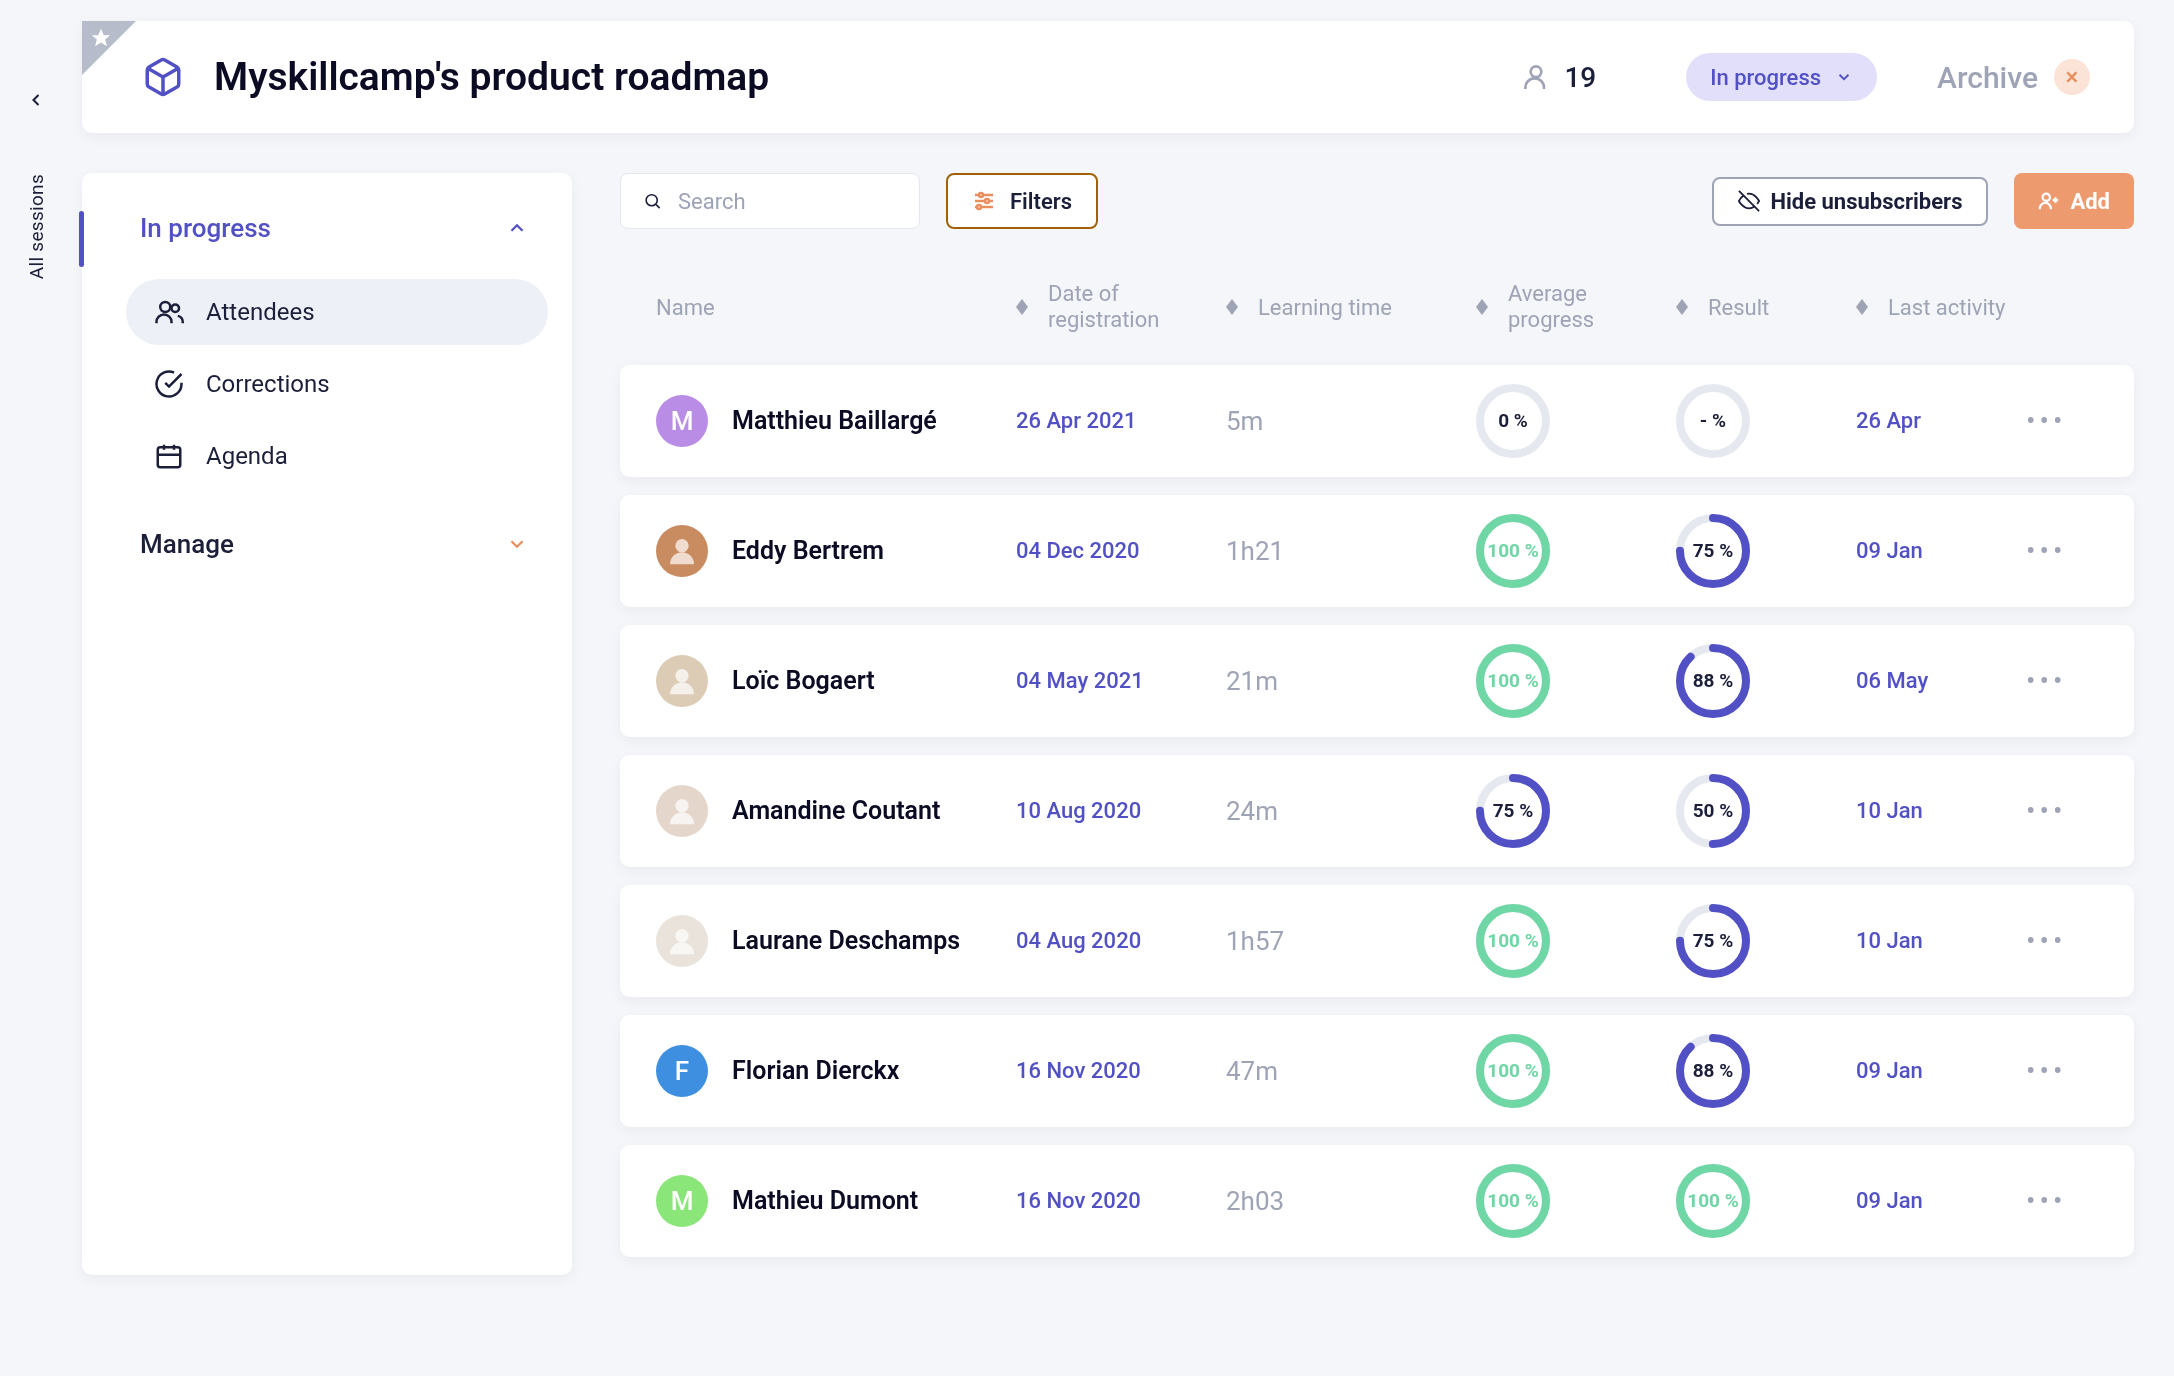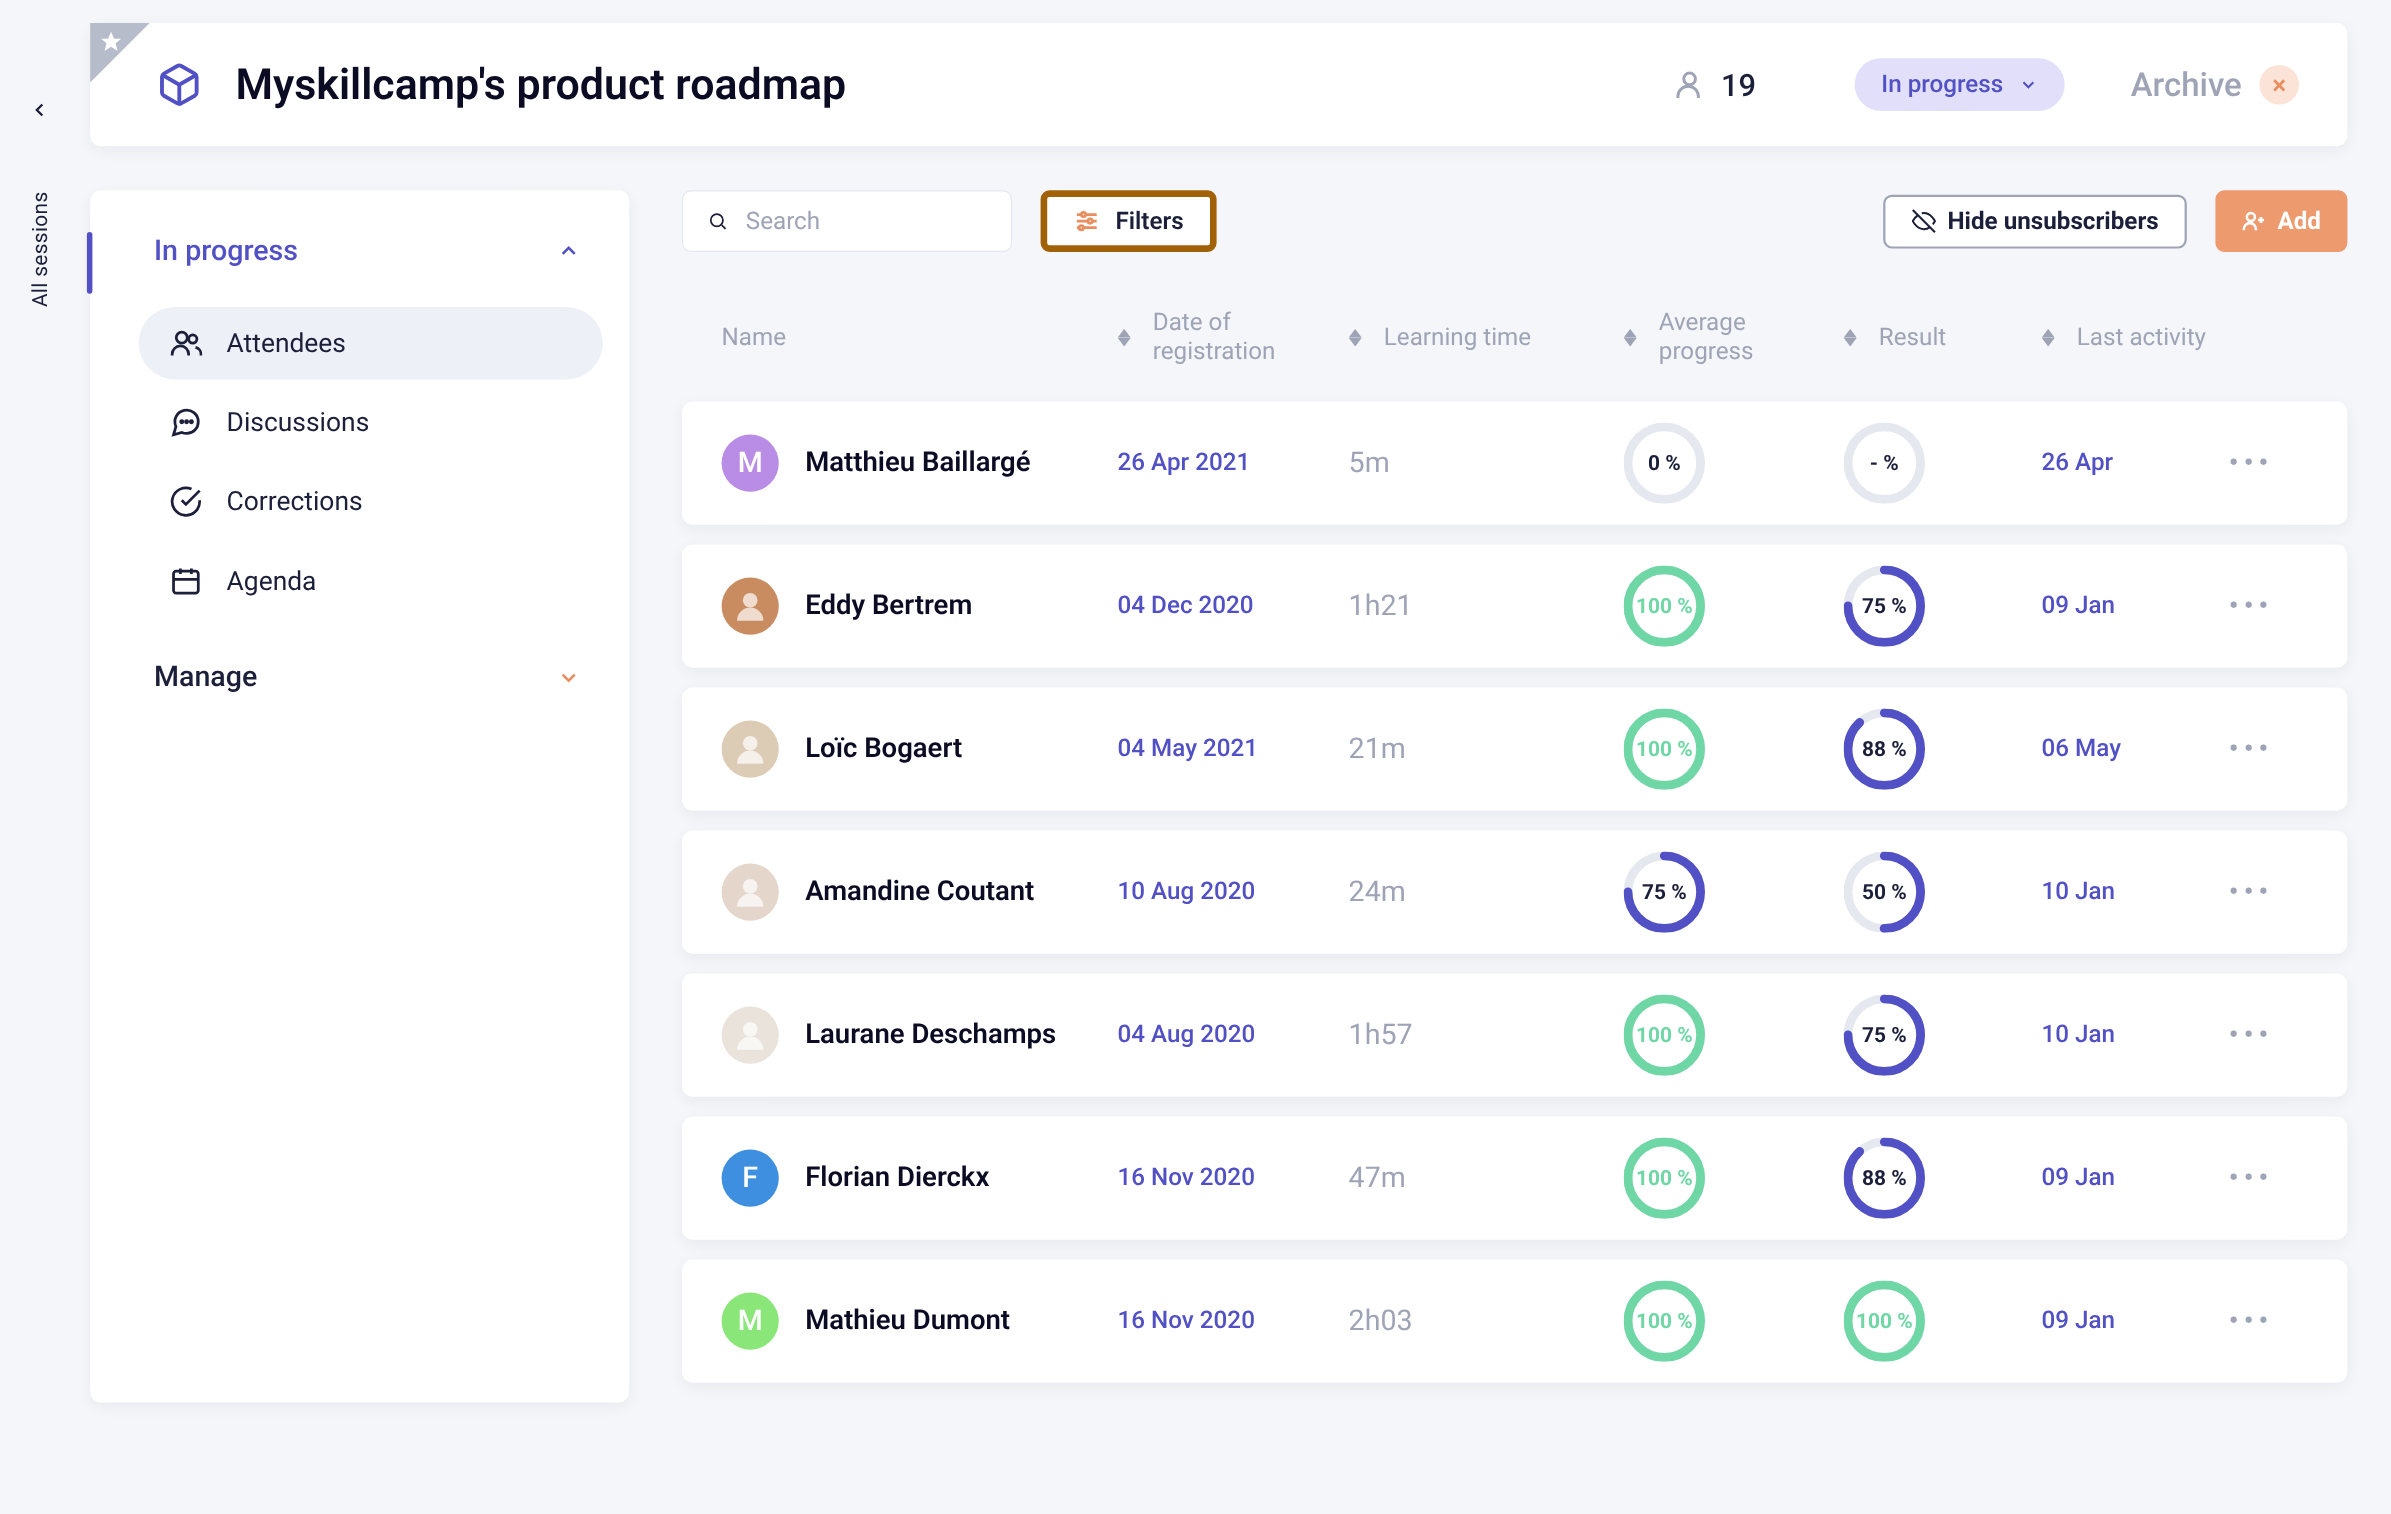--- a/index.html
+++ b/index.html
@@ -32,21 +32,21 @@
   .side-item.active{background:#EEF0F7;color:#1C1F39}
   .side-item svg{color:#1C1F39}
   .side-section.manage{color:#1C1F39}
   .side-section.manage .chev{color:#E88E5E}
   .main{flex:1;min-width:0}
   
   .toolbar{display:flex;align-items:center;gap:26px;margin-bottom:12px}
   .search{display:flex;align-items:center;gap:16px;background:#fff;border:1px solid #E5E7EF;border-radius:8px;height:56px;padding:0 22px;width:300px}
   .search input{border:none;outline:none;font-size:22px;color:#1C1F39;width:100%}
   .search input::placeholder{color:#9EA3B5}
-  .filters-btn{display:flex;align-items:center;gap:14px;background:#fff;border:6px solid #a16207;border-radius:8px;height:56px;padding:0 24px;font-size:22px;font-weight:600;color:#1C1F39;cursor:pointer}
+  .filters-btn{display:flex;align-items:center;gap:14px;background:#fff;border:2px solid #a16207;border-radius:8px;height:56px;padding:0 24px;font-size:22px;font-weight:600;color:#1C1F39;cursor:pointer}
   .filters-btn svg{color:#E98E5E}
   .toolbar .spacer{flex:1}
   .hide-btn{display:flex;align-items:center;gap:10px;background:#fff;border:2px solid #9EA3B5;border-radius:8px;height:49px;padding:0 24px;font-size:22px;font-weight:700;color:#1C1F39;cursor:pointer}
   .add-btn{display:flex;align-items:center;gap:10px;background:#EE9A6F;color:#fff;border-radius:8px;height:56px;padding:0 24px;font-size:22px;font-weight:700;cursor:pointer}
   
   .thead{display:flex;align-items:center;padding:40px 36px 30px 36px;color:#9EA3B5;font-size:22px;border-bottom:1px solid transparent}
   .col-name{width:360px}
   .col-date{width:210px}
   .col-time{width:250px}
   .col-prog{width:200px;text-align:left}
@@ -130,29 +130,20 @@
             <svg width="30" height="30" viewBox="0 0 24 24" fill="none" stroke="currentColor" stroke-width="2">
                 <circle cx="9" cy="8" r="4"></circle>
                 <path d="M2 21v-1a6 6 0 0 1 12 0v1"></path>
                 <circle cx="17" cy="9" r="3"></circle>
                 <path d="M23 21v-1a5 5 0 0 0-4-4.9"></path>
               </svg>
             <span>Attendees</span>
           </div>
           <div class="side-item">
             <svg width="30" height="30" viewBox="0 0 24 24" fill="none" stroke="currentColor" stroke-width="2">
-                <path d="M21 11.5a8.38 8.38 0 0 1-8.5 8.5 8.5 8.5 0 0 1-3.5-.74L3 21l1.74-6A8.5 8.5 0 1 1 21 11.5z"></path>
-                <circle cx="9" cy="11.5" r=".8" fill="currentColor"></circle>
-                <circle cx="12.5" cy="11.5" r=".8" fill="currentColor"></circle>
-                <circle cx="16" cy="11.5" r=".8" fill="currentColor"></circle>
-              </svg>
-            <span>Discussions</span>
-          </div>
-          <div class="side-item">
-            <svg width="30" height="30" viewBox="0 0 24 24" fill="none" stroke="currentColor" stroke-width="2">
                 <path d="M22 11.08V12a10 10 0 1 1-5.93-9.14"></path>
                 <polyline points="22 4 12 14.01 9 11.01"></polyline>
               </svg>
             <span>Corrections</span>
           </div>
           <div class="side-item">
             <svg width="30" height="30" viewBox="0 0 24 24" fill="none" stroke="currentColor" stroke-width="2">
                 <rect x="3" y="5" width="18" height="16" rx="2"></rect>
                 <line x1="16" y1="3" x2="16" y2="7"></line>
                 <line x1="8" y1="3" x2="8" y2="7"></line>

